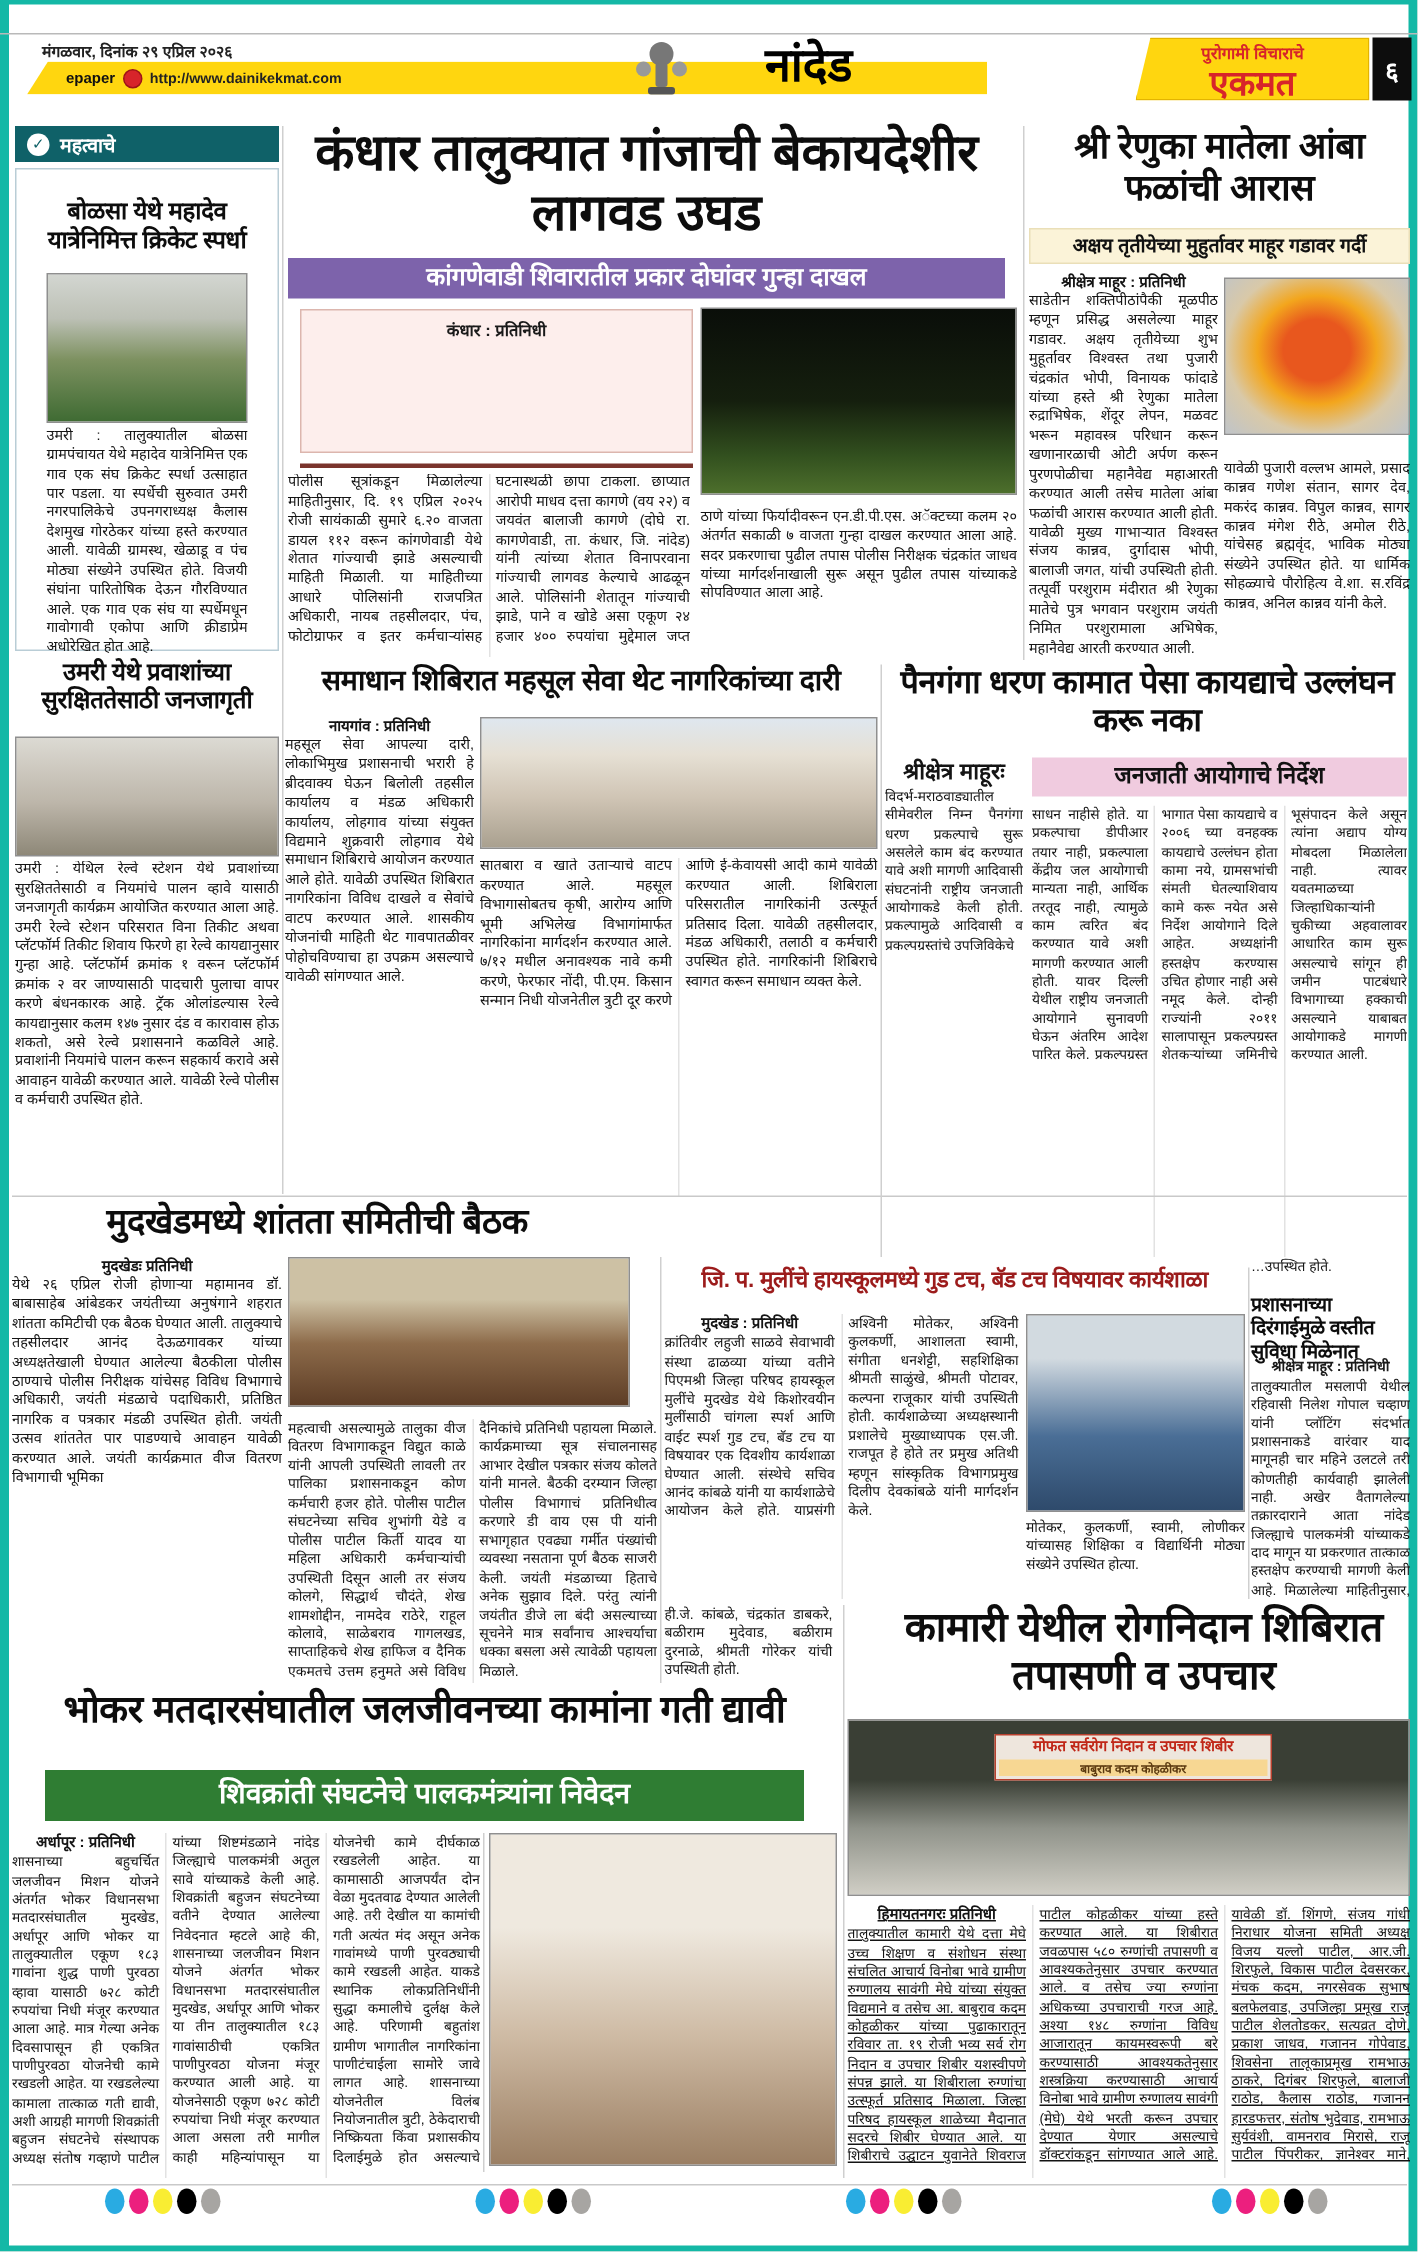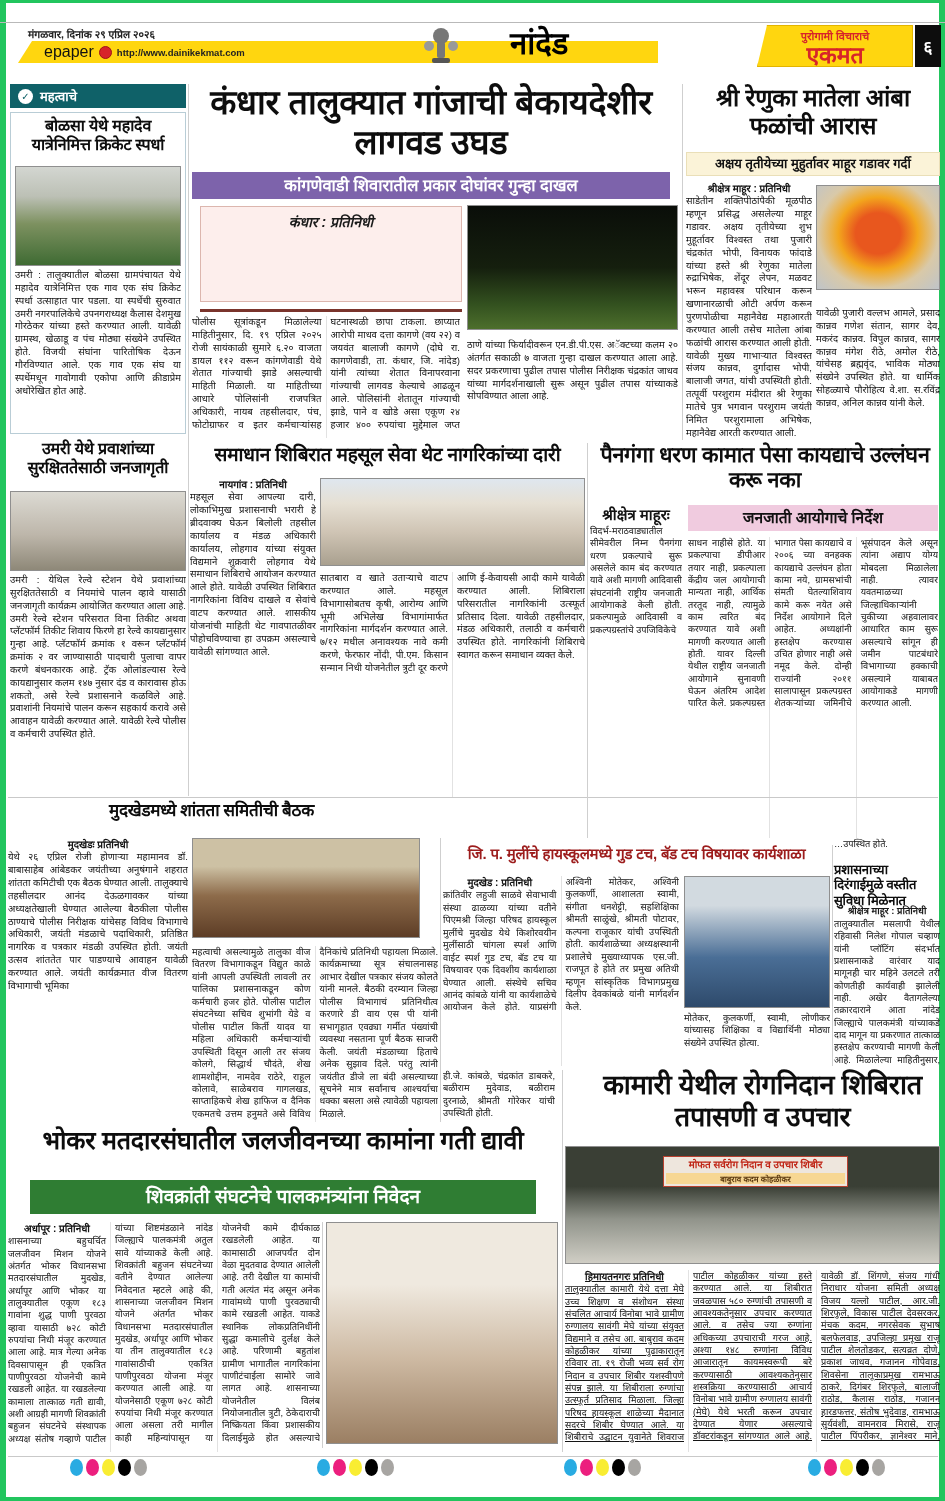--- a/index.html
+++ b/index.html
@@ -1,49 +1,49 @@
 <!DOCTYPE html>
 <html><head>
 <meta charset="utf-8">
 <style>
   html,body{margin:0;padding:0;background:#e9e7e3;}
-  .page{position:relative;width:945px;height:1501px;background:#22c55e;overflow:hidden;
+  .page{position:relative;width:945px;height:1501px;background:#14b8a6;overflow:hidden;
         font-family:"Liberation Sans","DejaVu Sans",sans-serif;color:#1a1a1a;}
   .sheet{position:absolute;left:6px;top:3px;width:933px;height:1494px;background:#ffffff;}
   .abs{position:absolute;}
   .hl{font-weight:800;color:#0d0d0d;text-align:center;line-height:1.18;letter-spacing:-.2px;}
   .body{font-size:9.6px;line-height:1.34;text-align:justify;color:#141414;overflow:hidden;}
   .dl{display:block;text-align:center;font-weight:700;}
   .cols2{column-count:2;column-gap:9px;column-rule:1px solid #e2e2e2;}
   .cols3{column-count:3;column-gap:9px;column-rule:1px solid #e2e2e2;}
   .photo{border:1px solid #8f8f8f;box-sizing:border-box;}
   .vline{width:1px;background:#cfcfcf;}
   .hline{height:1px;background:#c9c9c9;}
   
   .topline{left:0;top:22px;width:945px;height:1px;background:#b9b9b9;}
   .date{left:28px;top:27px;font-size:10.5px;font-weight:700;color:#222;}
   .ystrip{left:18px;top:41px;width:640px;height:22px;background:#ffd60f;
           clip-path:polygon(14px 0,100% 0,100% 100%,0 100%);display:flex;align-items:center;gap:5px;padding-left:26px;box-sizing:border-box;}
-  .ep{font-size:16px;font-weight:400;color:#111;}
+  .ep{font-size:10px;font-weight:700;color:#111;}
   .edot{width:11px;height:11px;border-radius:50%;background:#d7242a;display:inline-block;border:1px solid #9e1417;}
   .url{font-size:9.5px;font-weight:700;color:#222;}
   .crest{left:420px;top:22px;width:42px;height:44px;}
   .nanded{left:466px;top:22px;width:150px;font-size:31px;font-weight:800;color:#000;line-height:44px;margin-left:44px;}
   .mast{left:757px;top:25px;width:156px;height:42px;background:#ffd60f;border:1px solid #e3b400;
         clip-path:polygon(10px 0,100% 0,100% 100%,0 100%);text-align:center;box-sizing:border-box;}
   .tagline{font-size:11px;font-weight:800;color:#d7242a;line-height:14px;margin-top:3px;}
   .ekmat{font-size:23px;font-weight:800;color:#d7242a;line-height:24px;}
   .pnum{left:915px;top:25px;width:26px;height:42px;background:#0d0d0d;color:#fff;font-size:17px;font-weight:700;
         display:flex;align-items:center;justify-content:center;}
   
   .mahatva{left:10px;top:84px;width:176px;height:24px;background:#0f6168;color:#fff;display:flex;align-items:center;gap:7px;
            padding-left:8px;box-sizing:border-box;font-weight:800;font-size:13px;}
   .micon{width:15px;height:15px;border-radius:50%;background:#ffffff;color:#0f6168;font-size:10px;font-weight:800;
          display:flex;align-items:center;justify-content:center;}
-  .lbox{left:10px;top:112px;width:176px;height:322px;border:1px solid #b9cdd6;box-sizing:border-box;padding:4px;}
+  .lbox{left:10px;top:112px;width:176px;height:322px;border:1px solid #b9cdd6;box-sizing:border-box;padding:20px;}
   
   .purpleband{left:192px;top:172px;width:478px;height:27px;background:#7d63ab;color:#fff;font-size:16.5px;font-weight:700;
               text-align:center;line-height:27px;}
   .creamband{left:686px;top:152px;width:254px;height:24px;background:#fbf3d8;border:1px solid #eadfb8;box-sizing:border-box;
              font-size:13px;font-weight:700;text-align:center;line-height:22px;color:#111;}
   .pinkband{left:688px;top:505px;width:250px;height:26px;background:#f0cbdf;font-size:15.5px;font-weight:800;
             text-align:center;line-height:26px;color:#111;}
   .greenband{left:30px;top:1180px;width:506px;height:34px;background:#2f7d33;color:#fff;font-size:19px;font-weight:700;
              text-align:center;line-height:34px;}
   .leadbox{left:200px;top:206px;width:262px;height:96px;background:#fdeeec;border:1px solid #dcb6ae;box-sizing:border-box;
@@ -113,21 +113,21 @@
 
   <div class="abs" style="left:10px;top:440px;width:176px;">
     <div class="hl" style="font-size:16px;height:48px;">उमरी येथे प्रवाशांच्या सुरक्षिततेसाठी जनजागृती</div>
     <div class="photo ph-umri" style="width:100%;height:80px;margin:3px 0;"></div>
     <div class="body" style="height:220px;">उमरी : येथिल रेल्वे स्टेशन येथे प्रवाशांच्या सुरक्षिततेसाठी व नियमांचे पालन व्हावे यासाठी जनजागृती कार्यक्रम आयोजित करण्यात आला आहे. उमरी रेल्वे स्टेशन परिसरात विना तिकीट अथवा प्लॅटफॉर्म तिकीट शिवाय फिरणे हा रेल्वे कायद्यानुसार गुन्हा आहे. प्लॅटफॉर्म क्रमांक १ वरून प्लॅटफॉर्म क्रमांक २ वर जाण्यासाठी पादचारी पुलाचा वापर करणे बंधनकारक आहे. ट्रॅक ओलांडल्यास रेल्वे कायद्यानुसार कलम १४७ नुसार दंड व कारावास होऊ शकतो, असे रेल्वे प्रशासनाने कळविले आहे. प्रवाशांनी नियमांचे पालन करून सहकार्य करावे असे आवाहन यावेळी करण्यात आले. यावेळी रेल्वे पोलीस व कर्मचारी उपस्थित होते.</div>
   </div>
 
   <div class="abs hl" style="left:192px;top:82px;width:478px;height:88px;font-size:34px;">कंधार तालुक्यात गांजाची बेकायदेशीर लागवड उघड</div>
   <div class="abs purpleband">कांगणेवाडी शिवारातील प्रकार दोघांवर गुन्हा दाखल</div>
   <div class="abs leadbox">
-    <span class="dl" style="font-size:14px;font-style:italic;">कंधार : प्रतिनिधी</span>
+    <span class="dl" style="font-size:11px;">कंधार : प्रतिनिधी</span>
   </div>
   <div class="abs maroonrule"></div>
   <div class="abs photo ph-ganja" style="left:467px;top:205px;width:211px;height:125px;"></div>
   <div class="abs body cols2" style="left:192px;top:316px;width:268px;height:122px;">पोलीस सूत्रांकडून मिळालेल्या माहितीनुसार, दि. १९ एप्रिल २०२५ रोजी सायंकाळी सुमारे ६.२० वाजता डायल ११२ वरून कांगणेवाडी येथे शेतात गांज्याची झाडे असल्याची माहिती मिळाली. या माहितीच्या आधारे पोलिसांनी राजपत्रित अधिकारी, नायब तहसीलदार, पंच, फोटोग्राफर व इतर कर्मचाऱ्यांसह घटनास्थळी छापा टाकला. छाप्यात आरोपी माधव दत्ता कागणे (वय २२) व जयवंत बालाजी कागणे (दोघे रा. कागणेवाडी, ता. कंधार, जि. नांदेड) यांनी त्यांच्या शेतात विनापरवाना गांज्याची लागवड केल्याचे आढळून आले. पोलिसांनी शेतातून गांज्याची झाडे, पाने व खोडे असा एकूण २४ हजार ४०० रुपयांचा मुद्देमाल जप्त केला. जप्त मुद्देमालामध्ये सुमारे १.५७ किलो ओलसर गांज्याची झाडे व पाने, १.०९ किलो वजनाचे खोडे तसेच २.२२ किलो वजनाचे एक झाड यांचा समावेश आहे. या प्रकरणी नामदेव बाबुराव केंद्रे अंमलदार, कंधार पोलीस</div>
   <div class="abs body" style="left:467px;top:339px;width:211px;height:102px;">ठाणे यांच्या फिर्यादीवरून एन.डी.पी.एस. अॅक्टच्या कलम २० अंतर्गत सकाळी ७ वाजता गुन्हा दाखल करण्यात आला आहे. सदर प्रकरणाचा पुढील तपास पोलीस निरीक्षक चंद्रकांत जाधव यांच्या मार्गदर्शनाखाली सुरू असून पुढील तपास यांच्याकडे सोपविण्यात आला आहे.</div>
 
   <div class="abs hl" style="left:686px;top:84px;width:254px;height:64px;font-size:24px;">श्री रेणुका मातेला आंबा फळांची आरास</div>
   <div class="abs creamband">अक्षय तृतीयेच्या मुहुर्तावर माहूर गडावर गर्दी</div>
   <div class="abs body" style="left:686px;top:182px;width:126px;height:258px;">
     <span class="dl" style="font-size:10px;">श्रीक्षेत्र माहूर : प्रतिनिधी</span>
@@ -147,21 +147,21 @@
   <div class="abs hl" style="left:590px;top:443px;width:350px;height:58px;font-size:21.5px;">पैनगंगा धरण कामात पेसा कायद्याचे उल्लंघन करू नका</div>
   <div class="abs body" style="left:590px;top:505px;width:92px;height:333px;font-size:9.2px;">
     <span class="dl" style="font-size:15px;">श्रीक्षेत्र माहूरः</span>
     <span>विदर्भ-मराठवाड्यातील सीमेवरील निम्न पैनगंगा धरण प्रकल्पाचे सुरू असलेले काम बंद करण्यात यावे अशी मागणी आदिवासी संघटनांनी राष्ट्रीय जनजाती आयोगाकडे केली होती. प्रकल्पामुळे आदिवासी व प्रकल्पग्रस्तांचे उपजिविकेचे</span>
   </div>
   <div class="abs pinkband">जनजाती आयोगाचे निर्देश</div>
   <div class="abs body cols3" style="left:688px;top:537px;width:250px;height:301px;font-size:9.2px;">साधन नाहीसे होते. या प्रकल्पाचा डीपीआर तयार नाही, प्रकल्पाला केंद्रीय जल आयोगाची मान्यता नाही, आर्थिक तरतूद नाही, त्यामुळे काम त्वरित बंद करण्यात यावे अशी मागणी करण्यात आली होती. यावर दिल्ली येथील राष्ट्रीय जनजाती आयोगाने सुनावणी घेऊन अंतरिम आदेश पारित केले. प्रकल्पग्रस्त भागात पेसा कायद्याचे व २००६ च्या वनहक्क कायद्याचे उल्लंघन होता कामा नये, ग्रामसभांची संमती घेतल्याशिवाय कामे करू नयेत असे निर्देश आयोगाने दिले आहेत. अध्यक्षांनी हस्तक्षेप करण्यास उचित होणार नाही असे नमूद केले. दोन्ही राज्यांनी २०११ सालापासून प्रकल्पग्रस्त शेतकऱ्यांच्या जमिनीचे भूसंपादन केले असून त्यांना अद्याप योग्य मोबदला मिळालेला नाही. त्यावर यवतमाळच्या जिल्हाधिकाऱ्यांनी चुकीच्या अहवालावर आधारित काम सुरू असल्याचे सांगून ही जमीन पाटबंधारे विभागाच्या हक्काची असल्याने याबाबत आयोगाकडे मागणी करण्यात आली.</div>
 
   <div class="abs hline" style="left:8px;top:797px;width:930px;"></div>
 
-  <div class="abs hl" style="left:8px;top:801px;width:407px;height:32px;font-size:17px;font-family:Liberation Serif, serif;">मुदखेडमध्ये शांतता समितीची बैठक</div>
+  <div class="abs hl" style="left:8px;top:801px;width:407px;height:32px;font-size:23px;">मुदखेडमध्ये शांतता समितीची बैठक</div>
   <div class="abs body" style="left:8px;top:838px;width:180px;height:284px;">
     <span class="dl" style="font-size:10px;">मुदखेडः प्रतिनिधी</span>
     <span>येथे २६ एप्रिल रोजी होणाऱ्या महामानव डॉ. बाबासाहेब आंबेडकर जयंतीच्या अनुषंगाने शहरात शांतता कमिटीची एक बैठक घेण्यात आली. तालुक्याचे तहसीलदार आनंद देऊळगावकर यांच्या अध्यक्षतेखाली घेण्यात आलेल्या बैठकीला पोलीस ठाण्याचे पोलीस निरीक्षक यांचेसह विविध विभागाचे अधिकारी, जयंती मंडळाचे पदाधिकारी, प्रतिष्ठित नागरिक व पत्रकार मंडळी उपस्थित होती. जयंती उत्सव शांततेत पार पाडण्याचे आवाहन यावेळी करण्यात आले. जयंती कार्यक्रमात वीज वितरण विभागाची भूमिका</span>
   </div>
   <div class="abs photo ph-mudkhed" style="left:192px;top:838px;width:228px;height:100px;"></div>
   <div class="abs body cols2" style="left:192px;top:946px;width:246px;height:176px;font-size:9.3px;">महत्वाची असल्यामुळे तालुका वीज वितरण विभागाकडून विद्युत काळे यांनी आपली उपस्थिती लावली तर पालिका प्रशासनाकडून कोण कर्मचारी हजर होते. पोलीस पाटील संघटनेच्या सचिव शुभांगी येडे व पोलीस पाटील किर्ती यादव या महिला अधिकारी कर्मचाऱ्यांची उपस्थिती दिसून आली तर संजय कोलगे, सिद्धार्थ चौदंते, शेख शामशोद्दीन, नामदेव राठेरे, राहूल कोलावे, साळेबराव गागलखड, साप्ताहिकचे शेख हाफिज व दैनिक एकमतचे उत्तम हनुमते असे विविध दैनिकांचे प्रतिनिधी पहायला मिळाले. कार्यक्रमाच्या सूत्र संचालनासह आभार देखील पत्रकार संजय कोलते यांनी मानले. बैठकी दरम्यान जिल्हा पोलीस विभागाचं प्रतिनिधीत्व करणारे डी वाय एस पी यांनी सभागृहात एवढ्या गर्मीत पंख्यांची व्यवस्था नसताना पूर्ण बैठक साजरी केली. जयंती मंडळाच्या हिताचे अनेक सुझाव दिले. परंतु त्यांनी जयंतीत डीजे ला बंदी असल्याच्या सूचनेने मात्र सर्वांनाच आश्चर्याचा धक्का बसला असे त्यावेळी पहायला मिळाले.</div>
 
   <div class="abs hl" style="left:443px;top:845px;width:387px;height:24px;font-size:15px;color:#9c1c1c;">जि. प. मुलींचे हायस्कूलमध्ये गुड टच, बॅड टच विषयावर कार्यशाळा</div>
   <div class="abs body cols2" style="left:443px;top:876px;width:236px;height:190px;font-size:9.3px;">
     <span class="dl" style="font-size:10px;">मुदखेड : प्रतिनिधी</span>

